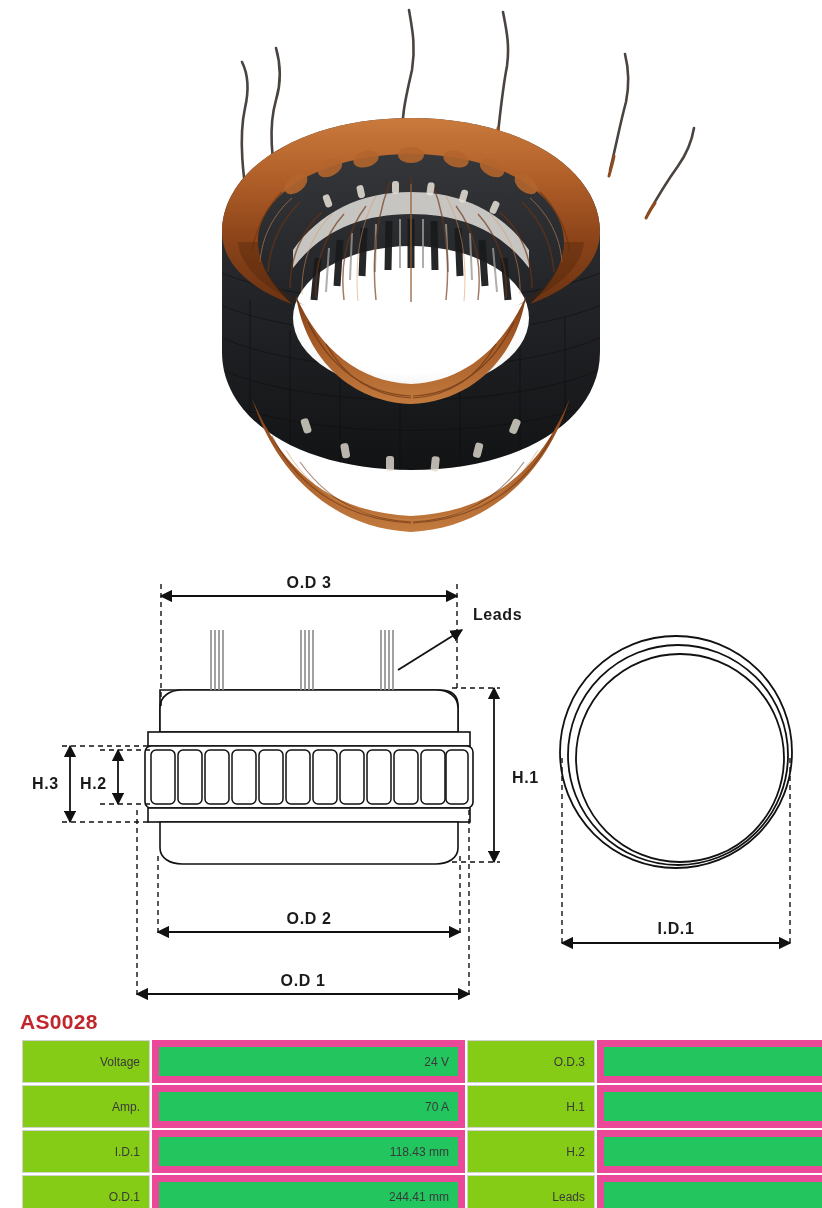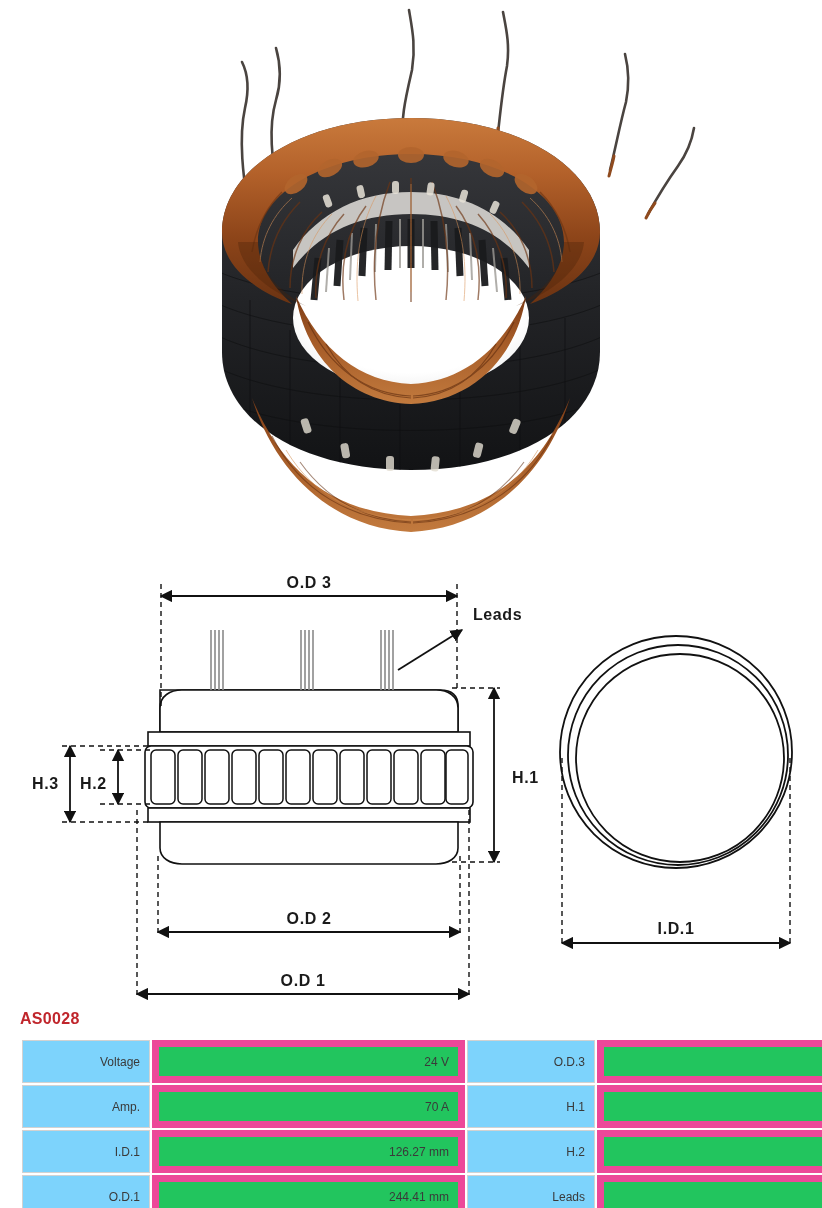--- a/index.html
+++ b/index.html
@@ -24,21 +24,21 @@
     font-size:16px; fill:#1a1a1a; letter-spacing:0.6px;
   }
   .lead-label {
     font-family:"Liberation Sans", sans-serif;
     font-size:16px; fill:#1a1a1a; letter-spacing:0.6px;
   }
 
   
   #part-number {
     position:absolute; left:20px; top:1010px;
-    font-size:16px; font-weight:bold;
+    font-size:21px; font-weight:bold;
     color:#c0262c; letter-spacing:0.3px;
   }
 
   
   #spec-table {
     position:absolute; left:20px; top:1038px;
     width:782px;
     border-collapse:separate;
     border-spacing:2px 2px;
     table-layout:fixed;
@@ -46,21 +46,21 @@
   #spec-table td {
     height:29px;
     font-size:12px;
     padding:0 9px;
     text-align:right;
     vertical-align:middle;
     white-space:nowrap;
     overflow:hidden;
   }
   td.key-cell {
-    background:#7dd3fc;
+    background:#84cc16;
     color:#3a3a3a;
     border:1px solid #d2d2d2;
     width:108px;
   }
   td.val-cell {
     background:#22c55e;
     color:#3a3a3a;
     border:7px solid #ec4899;
     width:281px;
   }
@@ -430,21 +430,21 @@
       <td class="val-cell">124.30 mm</td>
     </tr>
     <tr>
       <td class="key-cell">Amp.</td>
       <td class="val-cell">70 A</td>
       <td class="key-cell">H.1</td>
       <td class="val-cell">74.00 mm</td>
     </tr>
     <tr>
       <td class="key-cell">I.D.1</td>
-      <td class="val-cell">126.27 mm</td>
+      <td class="val-cell">118.43 mm</td>
       <td class="key-cell">H.2</td>
       <td class="val-cell">32.70 mm</td>
     </tr>
     <tr>
       <td class="key-cell">O.D.1</td>
       <td class="val-cell">244.41 mm</td>
       <td class="key-cell">Leads</td>
       <td class="val-cell">6 qty.</td>
     </tr>
   </tbody>

